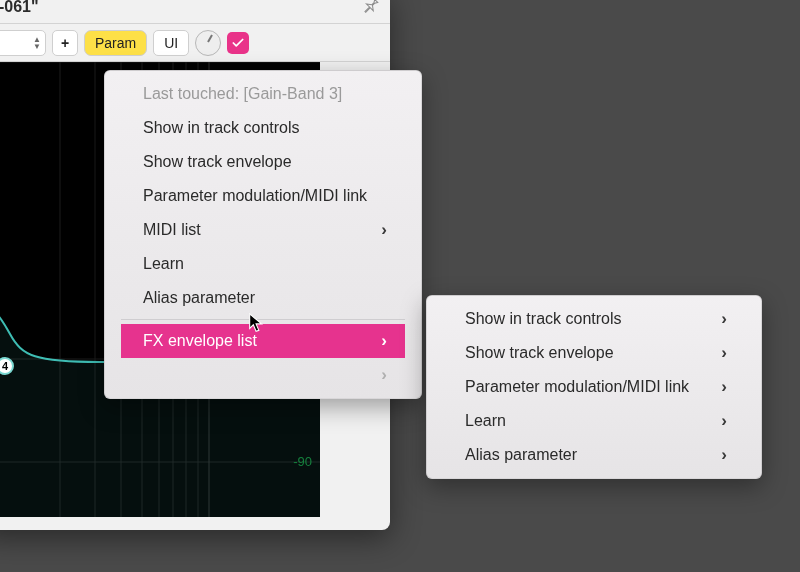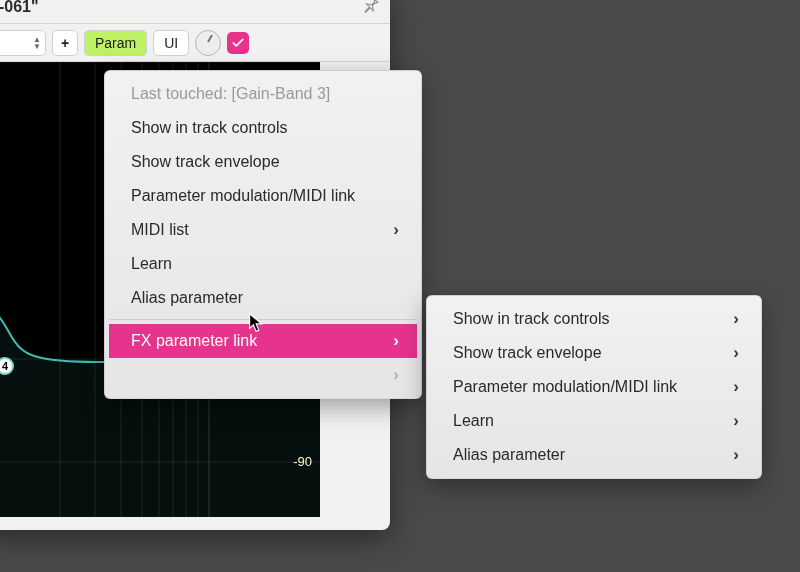--- a/index.html
+++ b/index.html
@@ -53,21 +53,21 @@
     height: 26px;
     font-size: 14px;
     padding: 0 10px;
     display: inline-flex;
     align-items: center;
     justify-content: center;
     color: #222;
   }
   .tb-preset { width: 60px; justify-content: flex-end; padding-right:4px; }
   .tb-plus  { width: 26px; padding:0; font-weight: 600; }
-  .tb-param { background:#bef264; }
+  .tb-param { background:#fde047;border-radius:7px; }
   .tb-knob {
     width:26px; height:26px; border-radius:50%;
     border:1px solid #b7b7b7; background:#eee; position:relative;
   }
   .tb-knob::after{
     content:""; position:absolute; left:50%; top:3px; width:2px; height:8px;
     background:#777; transform:translateX(-50%) rotate(30deg); transform-origin: bottom center;
   }
   .tb-check{
     width:22px; height:22px; border-radius:5px; background:#e93389;
@@ -75,35 +75,35 @@
   }
   .tb-check svg{display:block}
 
   .plot {
     position:absolute;
     left:0; top:72px;
     width: 340px; height: 455px;
     background:#000;
   }
   .plot svg{position:absolute; left:0; top:0;}
-  .db-label{position:absolute; right:8px; color:#fef9c3; font-size:13px;}
+  .db-label{position:absolute; right:8px; color:#15803d; font-size:13px;}
   .node4{
     position:absolute; width:18px; height:18px; border-radius:50%;
     background:#fff; color:#000; font-size:11px; font-weight:700;
     display:flex; align-items:center; justify-content:center;
     left:16px; top:295px; border:2px solid #79d7d0;
   }
 
   
   .menu {
     position:absolute;
     background: linear-gradient(#f2f0f2,#e6e4e6);
     border-radius:6px;
     box-shadow: 0 8px 24px rgba(0,0,0,0.35);
-    padding:6px 4px;
+    padding:6px 16px;
     border:1px solid rgba(0,0,0,0.1);
     text-align:center;
   }
   .menu-item{
     height:34px; display:flex; align-items:center;
     padding: 0 18px 0 22px; font-size:16px; color:#2a2a2a;
     position:relative;
   }
   .menu-item.disabled{ color:#9a9a9a; }
   .menu-item .chev{ margin-left:auto; font-size:17px; color:#3a3a3a; font-weight:700;}
@@ -200,21 +200,21 @@
     <span class="chev">›</span>
   </div>
   <div class="menu-item">
     <span>Learn</span>
   </div>
   <div class="menu-item">
     <span>Alias parameter</span>
   </div>
   <div class="menu-sep"></div>
   <div class="menu-item hover">
-    <span>FX parameter link</span>
+    <span>FX envelope list</span>
     <span class="chev">›</span>
   </div>
   <div class="menu-item disabled">
     <span class="chev">›</span>
   </div>
 </div>
 
 <div class="menu menu2">
   <div class="menu-item">
     <span>Show in track controls</span>

